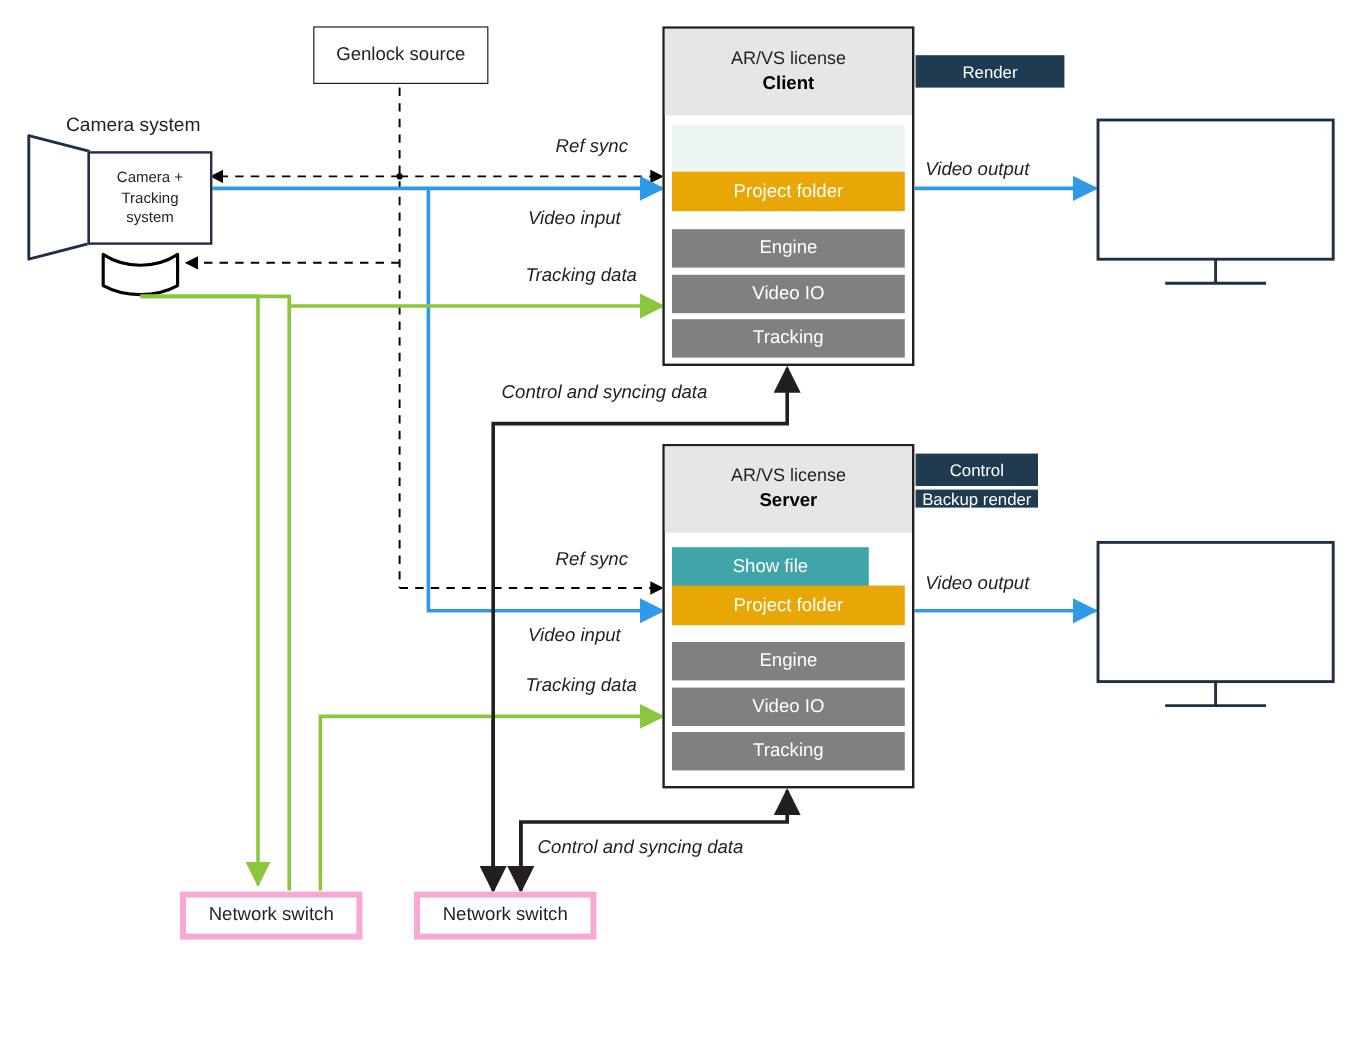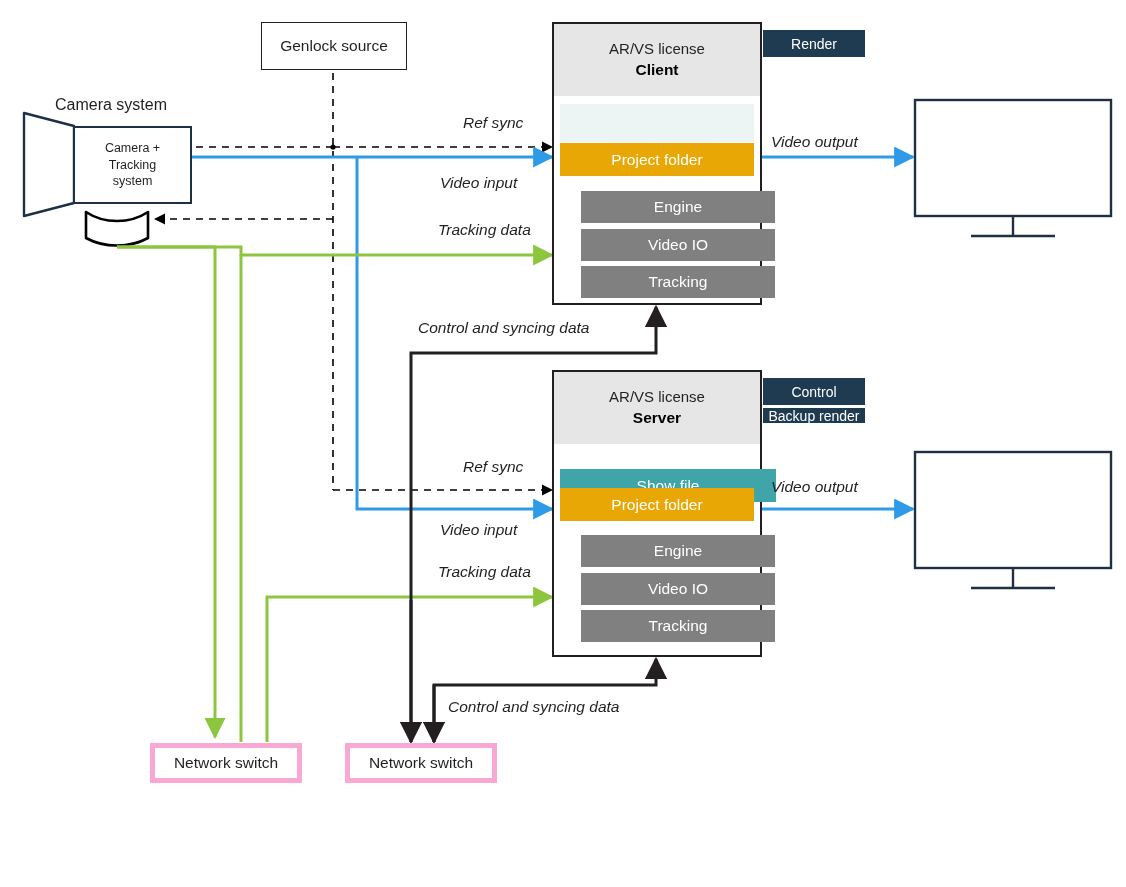--- a/index.html
+++ b/index.html
@@ -12,21 +12,21 @@
   .sysbox{border:2px solid #231f20;background:#fff;}
   .sysheader{position:absolute;box-sizing:border-box;background:#e6e6e6;display:flex;flex-direction:column;
              align-items:center;justify-content:center;line-height:1.35;}
   .sysheader .t1{font-size:15px;color:#231f20;}
   .sysheader .t2{font-size:15.5px;font-weight:bold;color:#000;}
   .bar{position:absolute;box-sizing:border-box;display:flex;align-items:center;justify-content:center;
        color:#fff;font-size:15.5px;}
   .bar.empty{background:#ecf4f4;}
   .bar.teal{background:#3fa5a8;}
   .bar.orange{background:#e8a704;}
-  .bar.grey{background:#808080;margin-left:21px;}
+  .bar.grey{background:#808080;}
   .badge{position:absolute;box-sizing:border-box;background:#1f3b52;color:#fff;font-size:14px;
          display:flex;align-items:center;justify-content:center;}
   .switch{position:absolute;box-sizing:border-box;border:5px solid #f9a8d4;background:#fff;
           display:flex;align-items:center;justify-content:center;font-size:15.5px;color:#231f20;}
   .camlabelbox{position:absolute;box-sizing:border-box;border:2px solid #1f3044;background:#fff;
         display:flex;flex-direction:column;align-items:center;justify-content:center;
         font-size:12.5px;color:#231f20;line-height:1.35;text-align:center;}
   .genlock{position:absolute;box-sizing:border-box;border:1px solid #231f20;background:#fff;
         display:flex;align-items:center;justify-content:center;font-size:15.5px;color:#231f20;}
   .foot{position:absolute;text-align:center;font-size:15.5px;color:#231f20;line-height:1.5;}
@@ -96,46 +96,46 @@
       <path d="M971,236 L1055,236" stroke="#1f3044" stroke-width="2.4"></path>
     </g>
     <g>
       <rect x="915" y="452" width="196" height="116" fill="#ffffff" stroke="#1f3044" stroke-width="2.4"></rect>
       <path d="M1013,568 L1013,588" stroke="#1f3044" stroke-width="2.4"></path>
       <path d="M971,588 L1055,588" stroke="#1f3044" stroke-width="2.4"></path>
     </g>
   </svg>
 
   <div class="plain" style="left:55px;top:96px;font-size:16px;text-align:center;">Camera system</div>
-  <div class="camlabelbox" style="left:73px;top:126px;width:119px;height:78px;">
+  <div class="camlabelbox" style="left:73px;top:126px;width:104px;height:78px;">
     <span>Camera +</span>
     <span>Tracking</span>
     <span>system</span>
   </div>
 
   <div class="genlock" style="left:261px;top:22px;width:146px;height:48px;">Genlock source</div>
 
   <div class="box sysbox" style="left:552px;top:22px;width:210px;height:283px;"></div>
   <div class="sysheader" style="left:554px;top:24px;width:206px;height:72px;">
     <span class="t1">AR/VS license</span>
     <span class="t2">Client</span>
   </div>
   <div class="bar empty" style="left:560px;top:104px;width:194px;height:38px;"></div>
   <div class="bar orange" style="left:560px;top:143px;width:194px;height:33px;">Project folder</div>
   <div class="bar grey" style="left:560px;top:191px;width:194px;height:32px;">Engine</div>
   <div class="bar grey" style="left:560px;top:229px;width:194px;height:32px;">Video IO</div>
   <div class="bar grey" style="left:560px;top:266px;width:194px;height:32px;">Tracking</div>
-  <div class="badge" style="left:763px;top:30px;width:102px;height:27px;">Render</div>
+  <div class="badge" style="left:763px;top:46px;width:124px;height:27px;">Render</div>
 
   <div class="box sysbox" style="left:552px;top:370px;width:210px;height:287px;"></div>
   <div class="sysheader" style="left:554px;top:372px;width:206px;height:72px;">
     <span class="t1">AR/VS license</span>
     <span class="t2">Server</span>
   </div>
-  <div class="bar teal" style="left:560px;top:469px;width:216px;height:33px;">Show file</div>
+  <div class="bar teal" style="left:560px;top:456px;width:164px;height:33px;">Show file</div>
   <div class="bar orange" style="left:560px;top:488px;width:194px;height:33px;">Project folder</div>
   <div class="bar grey" style="left:560px;top:535px;width:194px;height:32px;">Engine</div>
   <div class="bar grey" style="left:560px;top:573px;width:194px;height:32px;">Video IO</div>
   <div class="bar grey" style="left:560px;top:610px;width:194px;height:32px;">Tracking</div>
   <div class="badge" style="left:763px;top:378px;width:102px;height:27px;">Control</div>
   <div class="badge" style="left:763px;top:408px;width:102px;height:15px;">Backup render</div>
 
   <div class="lbl" style="left:463px;top:114px;">Ref sync</div>
   <div class="lbl" style="left:440px;top:174px;">Video input</div>
   <div class="lbl" style="left:438px;top:221px;">Tracking data</div>

